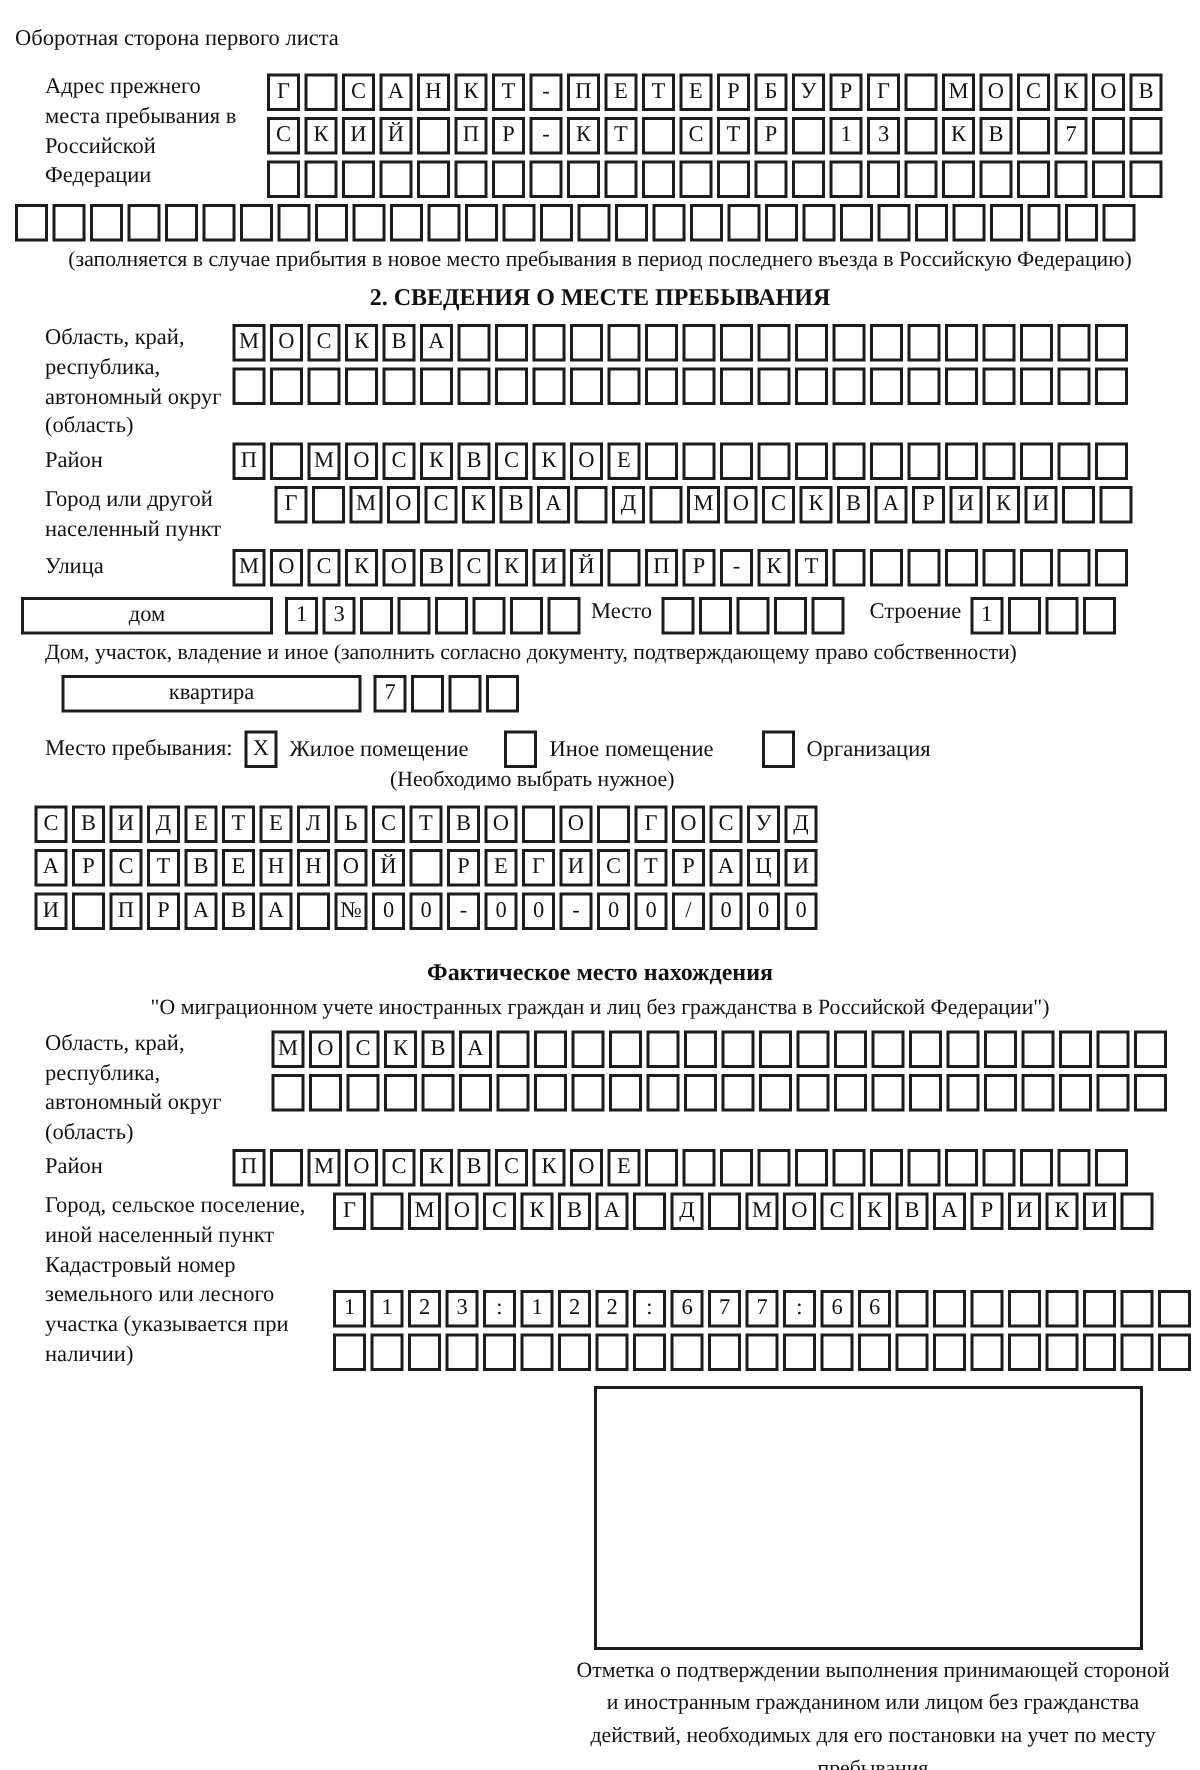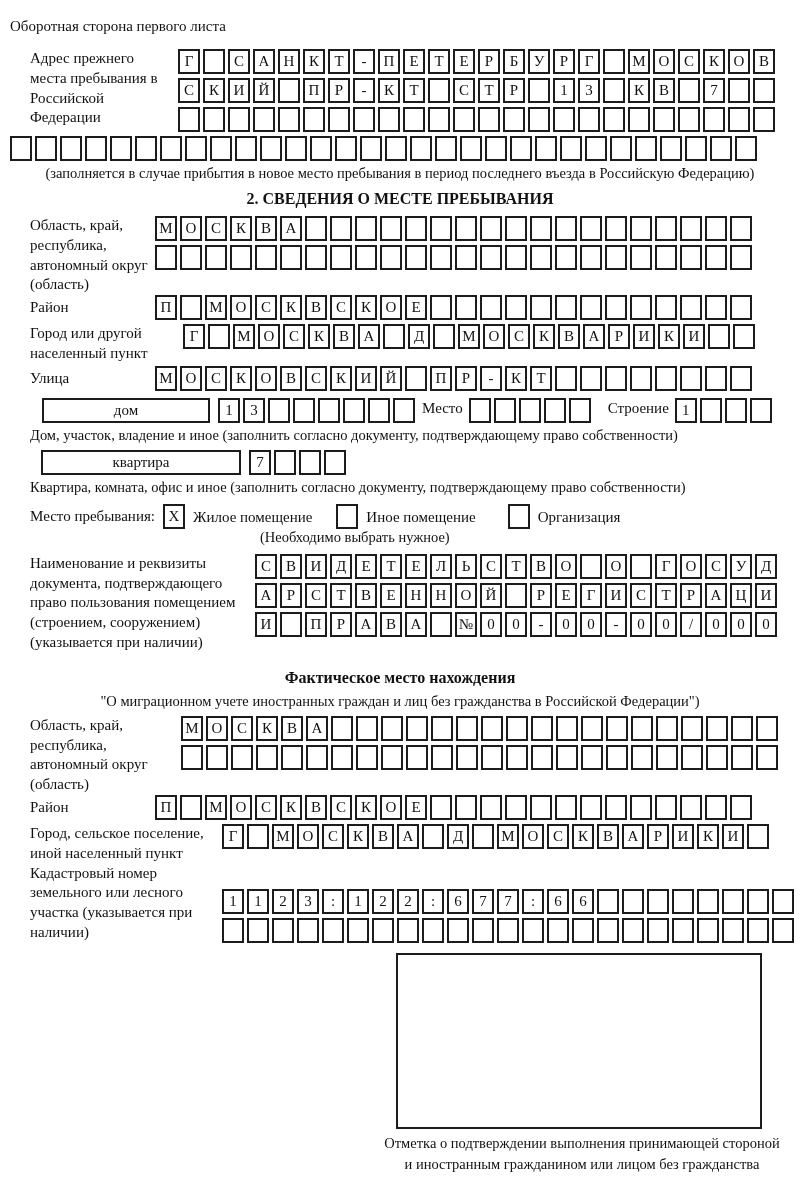--- a/index.html
+++ b/index.html
@@ -319,21 +319,21 @@
         <span class="cell"></span>
         <span class="cell"></span>
         <span class="cell"></span>
         <span class="cell"></span>
         <span class="cell"></span>
         <span class="cell"></span>
         <span class="cell"></span>
       </div>
   </div>
 
-  <div class="row" style="margin-left:32px;margin-top:3px;">
+  <div class="row" style="margin-left:4px;margin-top:3px;">
     <div class="typebox" style="width:168px;">дом</div>
     <div class="cells">
         <span class="cell">1</span>
         <span class="cell">3</span>
         <span class="cell"></span>
         <span class="cell"></span>
         <span class="cell"></span>
         <span class="cell"></span>
         <span class="cell"></span>
         <span class="cell"></span>
@@ -358,35 +358,33 @@
 
   <div class="row" style="margin-left:20px;margin-top:6px;padding-left:11px;">
     <div class="typebox" style="width:200px;">квартира</div>
     <div class="cells">
         <span class="cell">7</span>
         <span class="cell"></span>
         <span class="cell"></span>
         <span class="cell"></span>
       </div>
   </div>
-  <div class="note" style="margin-left:20px;">Квартира, комната, офис и иное (заполнить согласно документу, подтверждающему право собственности)</div>
 
   <div class="row" style="margin-left:20px;margin-top:8px;align-items:center;">
     <span>Место пребывания:</span>
     <span class="chk" style="margin-left:8px;">X</span>
     <span class="opt-lbl">Жилое помещение</span>
     <span class="chk" style="margin-left:14px;"></span>
     <span class="opt-lbl">Иное помещение</span>
     <span class="chk" style="margin-left:22px;"></span>
     <span class="opt-lbl">Организация</span>
   </div>
   <div class="note" style="margin-left:250px;">(Необходимо выбрать нужное)</div>
 
   <div class="row" style="margin-top:8px;">
-    <div class="lbl" style="width:212px;margin-left:20px;">Наименование и реквизиты документа, подтверждающего право пользования помещением (строением, сооружением) (указывается при наличии)</div>
     <div class="rows" style="margin-left:13px;">
       <div class="cells">
           <span class="cell">С</span>
           <span class="cell">В</span>
           <span class="cell">И</span>
           <span class="cell">Д</span>
           <span class="cell">Е</span>
           <span class="cell">Т</span>
           <span class="cell">Е</span>
           <span class="cell">Л</span>

